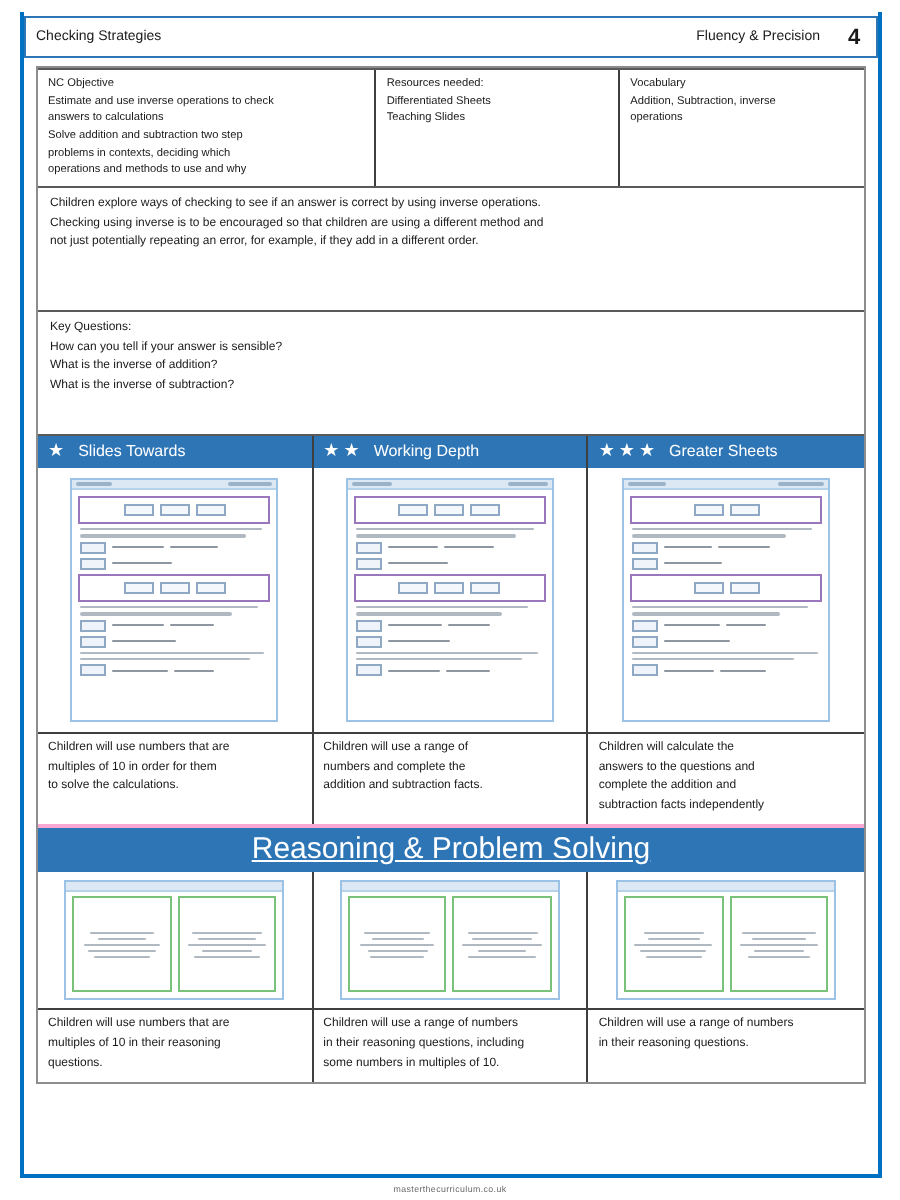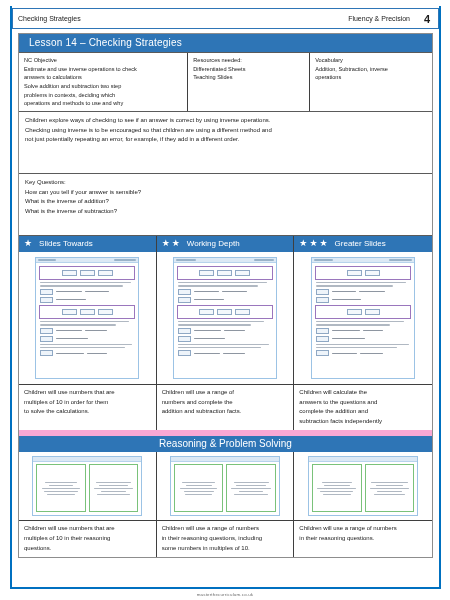--- a/index.html
+++ b/index.html
@@ -83,22 +83,23 @@
     border-top:1px solid #3f3f3f;
     font-size:6px;line-height:1.6;
     padding:3px 4px 4px 5px;
     min-height:40px;box-sizing:border-box;
   }
   .diffdesc p{margin:0;}
 
   
   .reason-bar{
     background:#2e75b6;color:#ffffff;text-align:center;
-    font-size:10px;padding:2px 0 3px 0;
-    border-top:6px solid #f9a8d4;
+    font-size:15px;padding:2px 0 3px 0;
+    border-top:2px solid #f9a8d4;
+    text-decoration:underline;
   }
   .thumbwrap.small{height:68px;}
   .diffdesc.small{min-height:34px;}
 
   
   .doc{
     background:#ffffff;border:1px solid #9cc3e5;
     box-sizing:border-box;position:relative;
     width:104px;height:122px;padding:3px;
     display:flex;flex-direction:column;gap:2px;
@@ -159,21 +160,20 @@
   <div class="rail right"></div>
 
   <div class="runhead">
     <div class="rh-left">Checking Strategies</div>
     <div class="rh-right">Fluency &amp; Precision</div>
     <div class="rh-num">4</div>
   </div>
 
   <div class="sheet">
 
-    <div class="lesson-bar">Lesson 14 – Checking Strategies</div>
 
     <div class="info-row">
       <div class="info-cell c1">
         <p>NC Objective</p>
         <p>Estimate and use inverse operations to check</p>
         <p>answers to calculations</p>
         <p>Solve addition and subtraction two step</p>
         <p>problems in contexts, deciding which</p>
         <p>operations and methods to use and why</p>
       </div>
@@ -347,21 +347,21 @@
         </div>
       </div>
 
       <div class="diffcol b3">
         <div class="diffhead">
           <span class="stars">
             <span class="star">★</span>
             <span class="star">★</span>
             <span class="star">★</span>
           </span>
-          <span class="dh-label">Greater Slides</span>
+          <span class="dh-label">Greater Sheets</span>
         </div>
         <div class="thumbwrap">
           <div class="doc">
             <div class="doc-top">
               <div class="tinybar" style="width:19px;"></div>
               <div class="tinybar" style="width:23px;"></div>
             </div>
             <div class="qbox">
               <div class="chips">
                   <span class="chip"></span>

